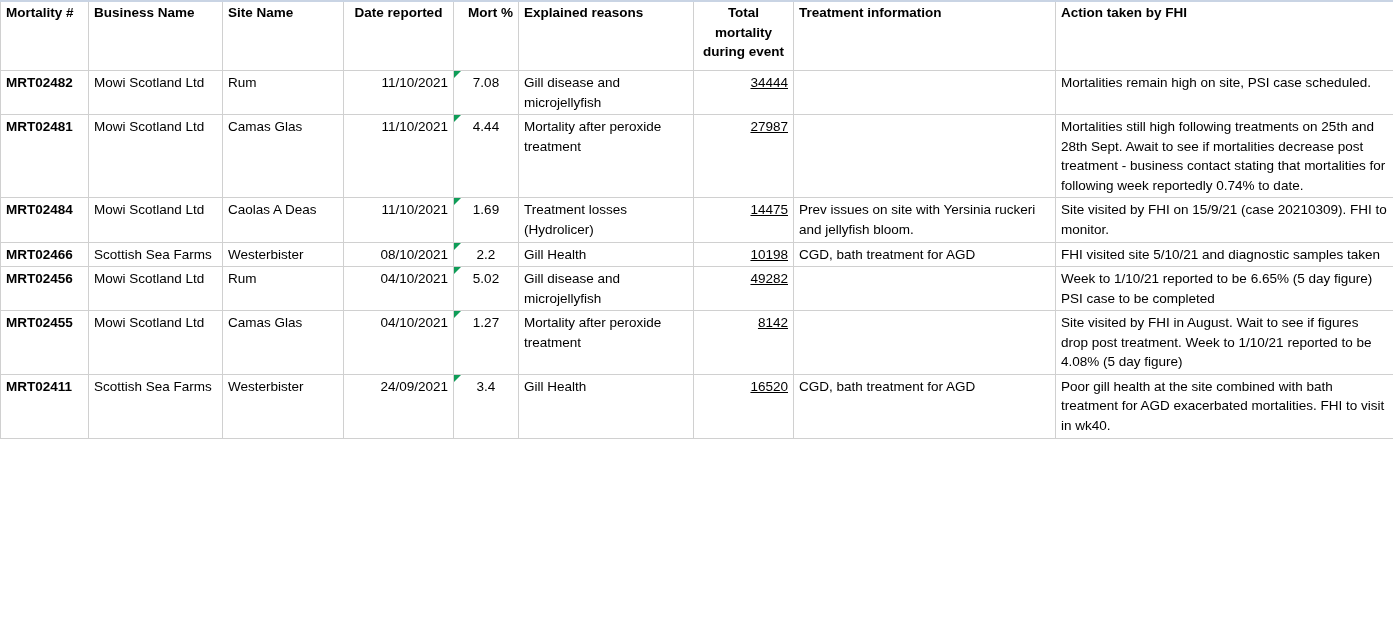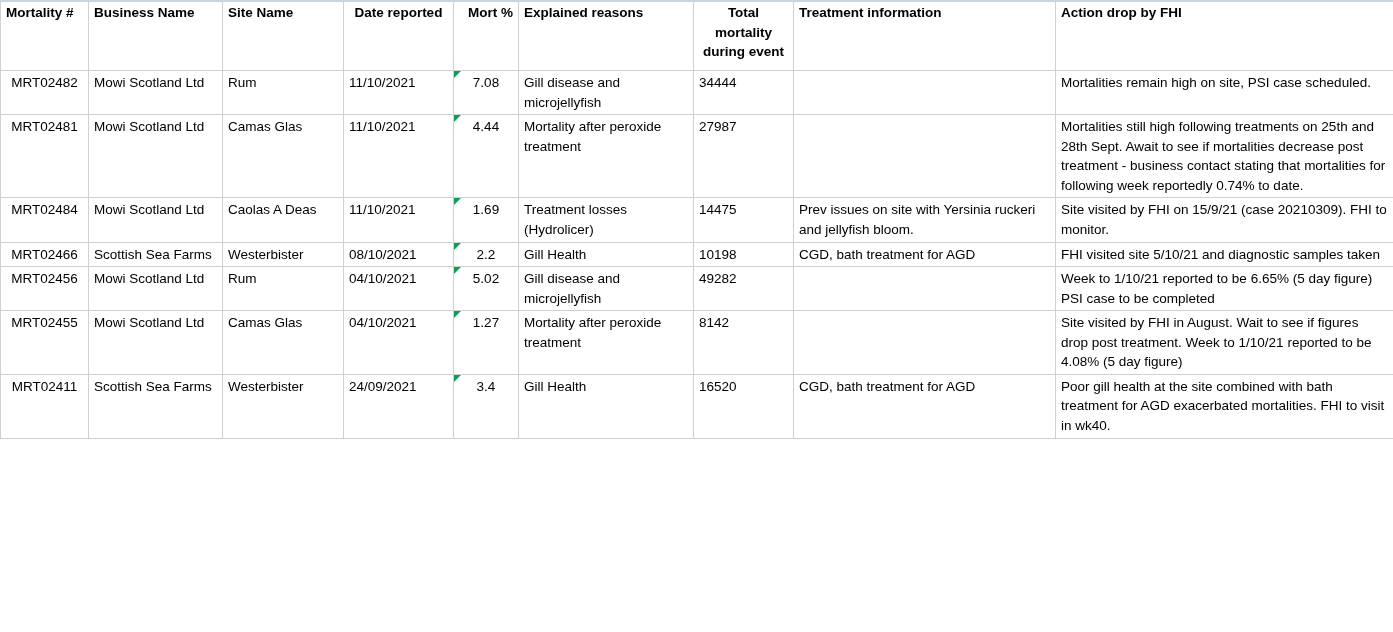--- a/index.html
+++ b/index.html
@@ -51,24 +51,24 @@
     font-weight: bold;
     vertical-align: bottom;
     text-align: left;
     height: 70px;
     padding-bottom: 3px;
     font-size: 13.5px;
   }
   th.num, td.num { text-align: right; }
   th.center, td.center { text-align: center; }
 
-  td.c-id { text-align: center; }
-  td.c-date { text-align: left; }
+  td.c-id { text-align: left; font-weight: bold; }
+  td.c-date { text-align: right; }
   td.c-mort { text-align: center; padding-right: 8px; }
-  td.c-total { text-align: left; padding-right: 10px; }
+  td.c-total { text-align: right; padding-right: 10px; text-decoration: underline; }
 
   
   .mark {
     position: relative;
   }
   .mark::before {
     content: "";
     position: absolute;
     top: 0;
     left: 0;
@@ -106,21 +106,21 @@
     <thead>
       <tr>
         <th>Mortality #</th>
         <th>Business Name</th>
         <th>Site Name</th>
         <th class="center">Date reported</th>
         <th class="num">Mort %</th>
         <th>Explained  reasons</th>
         <th class="hdr-total">Total mortality during event</th>
         <th>Treatment information</th>
-        <th>Action drop by FHI</th>
+        <th>Action taken by FHI</th>
       </tr>
     </thead>
     <tbody>
 
       <tr>
         <td class="c-id">MRT02482</td>
         <td>Mowi Scotland Ltd</td>
         <td>Rum</td>
         <td class="c-date">11/10/2021</td>
         <td class="c-mort mark">7.08</td>

